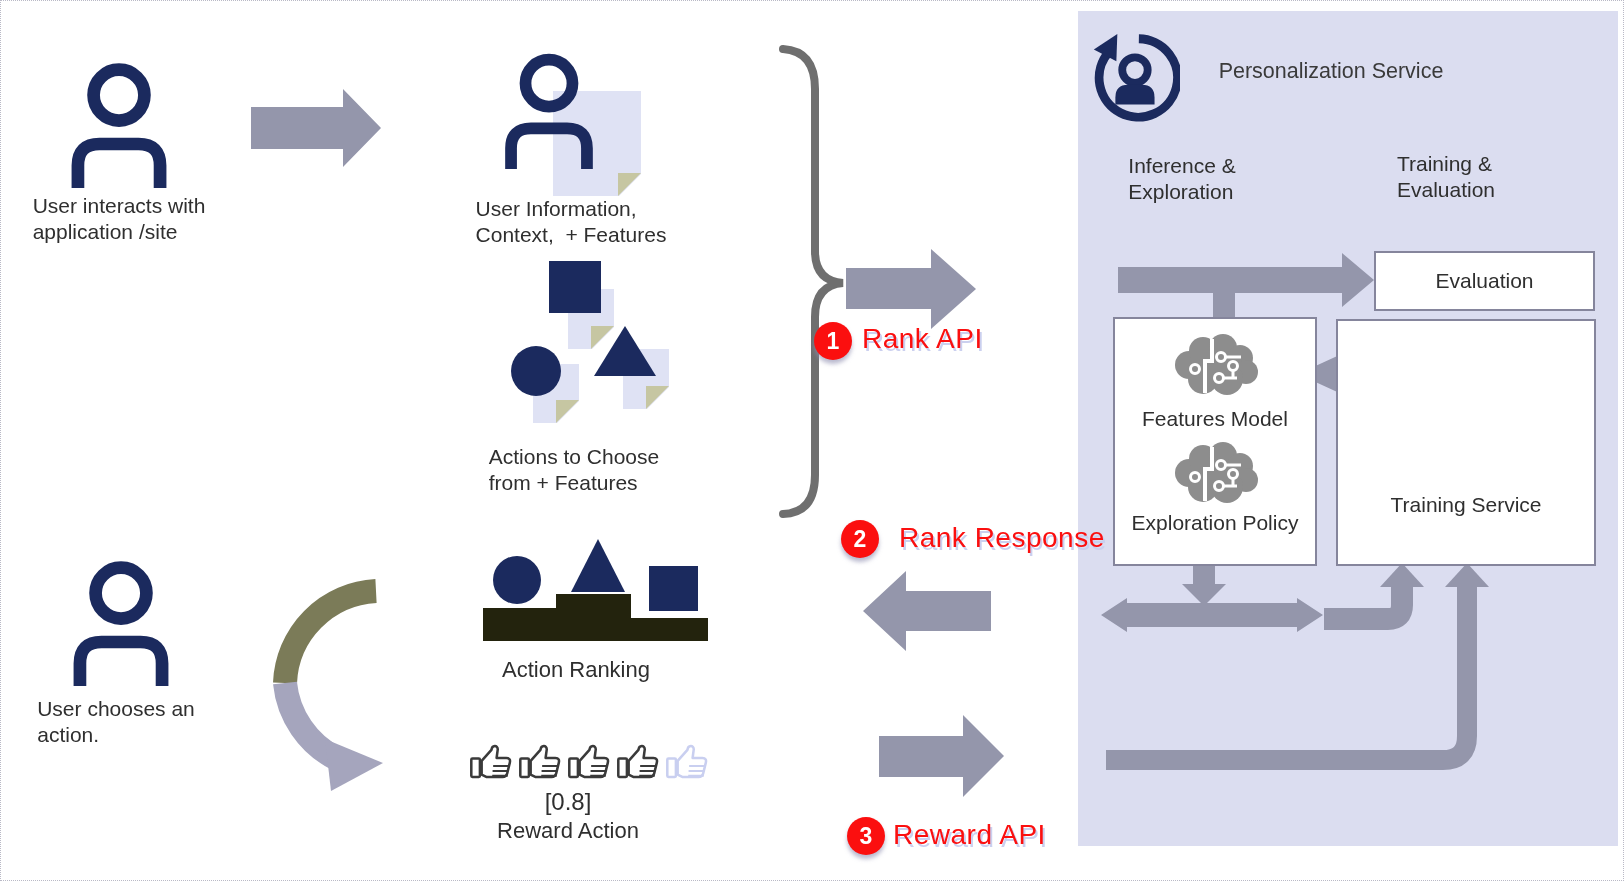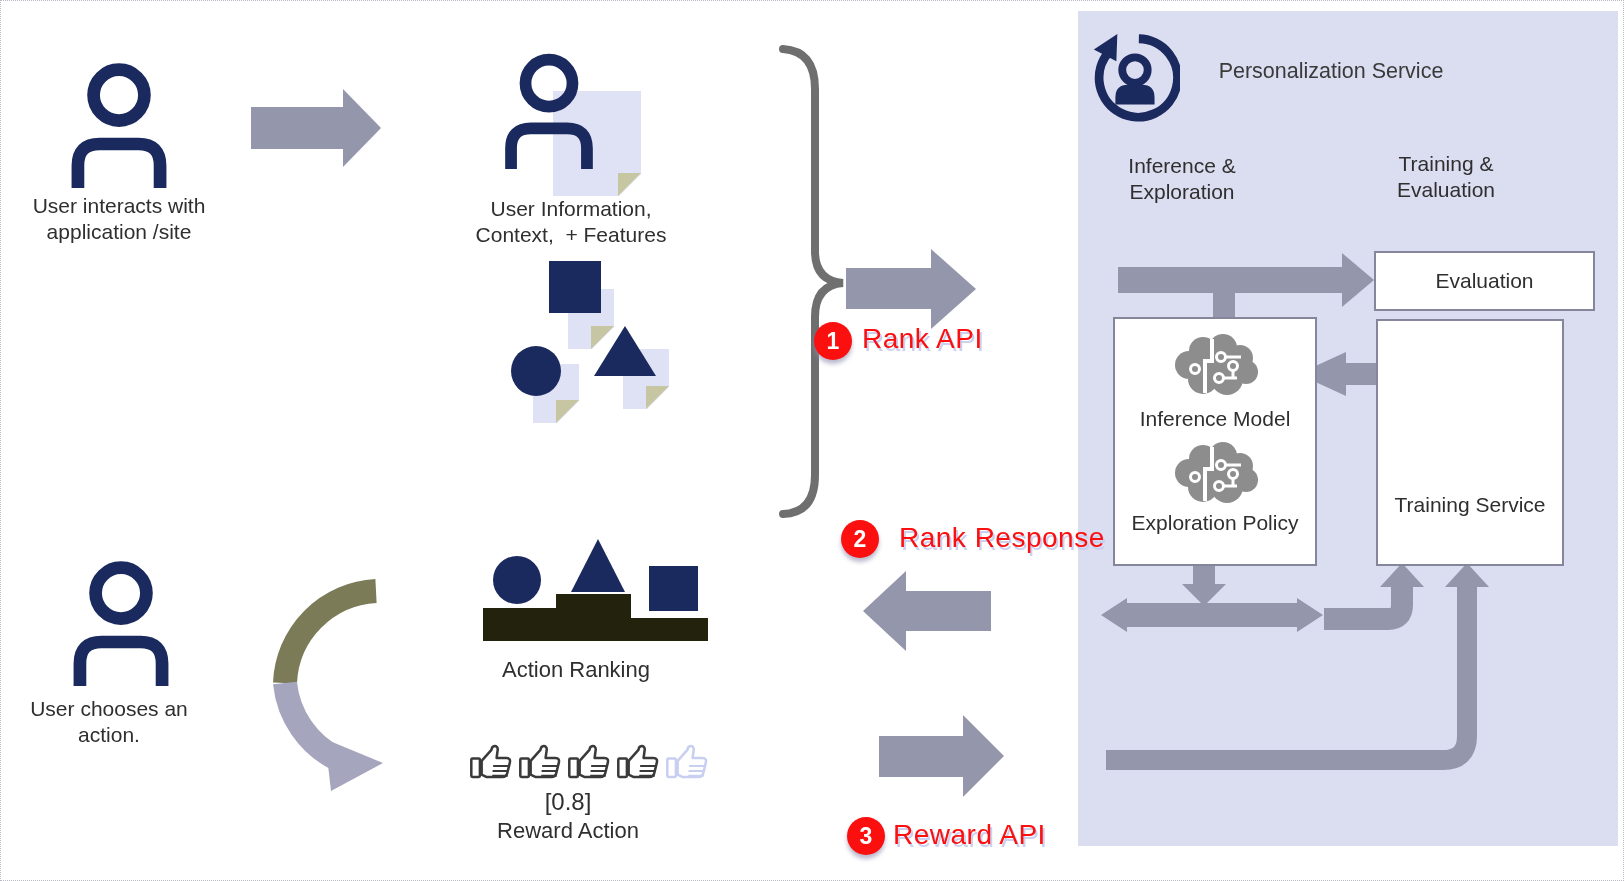--- a/index.html
+++ b/index.html
@@ -5,21 +5,21 @@
   :root{
     --navy:#1b2a5e; --arrow-gray:#9496ab; --panel-bg:#dbddf0; --doc-bg:#dfe2f4;
     --doc-fold:#c6c6a2; --red:#fb0f0f; --podium:#23230d; --brace-gray:#6f6f6f;
     --text:#2f2f2f; --curve-olive:#7b7b58; --curve-gray:#a5a5bd; --box-border:#85859c;
     --brain-gray:#8d8d8d; --shadow:#cdd1ec; --thumb-dark:#3a3a3a; --thumb-faded:#c9cff0;
   }
   *{margin:0;padding:0;box-sizing:border-box}
   body{font-family:"Liberation Sans",sans-serif;background:#fff}
   .canvas{position:relative;width:1624px;height:881px;background:#fff;border:1px dotted #b9b9c6;overflow:hidden}
   .abs{position:absolute}
-  .lbl{position:absolute;color:var(--text);font-size:21px;line-height:1.22;text-align:center;transform:translateX(-50%);white-space:pre-wrap}
+  .lbl{position:absolute;color:var(--text);font-size:21px;line-height:1.22;text-align:left;transform:translateX(-50%);white-space:pre-wrap}
   .panel{position:absolute;left:1077px;top:10px;width:540px;height:835px;background:var(--panel-bg)}
   .wbox{position:absolute;background:#fff;border:2px solid var(--box-border)}
   .doc{position:absolute;background:var(--doc-bg);clip-path:polygon(0 0,100% 0,100% calc(100% - 22px),calc(100% - 22px) 100%,0 100%)}
   .fold{position:absolute;width:23px;height:23px;background:var(--doc-fold);clip-path:polygon(0 0,100% 0,0 100%)}
   .badge{position:absolute;width:38px;height:38px;border-radius:50%;background:var(--red);color:#fff;
          font-weight:bold;font-size:23px;display:flex;align-items:center;justify-content:center;
          box-shadow:0 4px 4px rgba(140,140,175,.6)}
   .redlbl{position:absolute;color:var(--red);font-size:28px;letter-spacing:.5px;
           text-shadow:2px 3px 0 rgba(200,205,238,.95);white-space:nowrap}
   .shape-circle{position:absolute;border-radius:50%;background:var(--navy)}
@@ -109,35 +109,36 @@
 
   <div class="doc" style="left:567px;top:288px;width:46px;height:60px"></div>
   <div class="fold" style="left:590px;top:325px"></div>
   <div class="doc" style="left:532px;top:363px;width:46px;height:59px"></div>
   <div class="fold" style="left:555px;top:399px"></div>
   <div class="doc" style="left:622px;top:348px;width:46px;height:60px"></div>
   <div class="fold" style="left:645px;top:385px"></div>
   <div class="shape-square" style="left:548px;top:260px;width:52px;height:52px"></div>
   <div class="shape-circle" style="left:510px;top:345px;width:50px;height:50px"></div>
   <div class="tri" style="left:593px;top:325px;border-left:31px solid transparent;border-right:31px solid transparent;border-bottom:50px solid var(--navy)"></div>
+  <div class="lbl" style="left:573px;top:443px"><span>Actions to Choose</span><br><span>from + Features</span></div>
 
   <div class="badge" style="left:813px;top:321px">1</div>
   <div class="redlbl" style="left:861px;top:322px">Rank API</div>
 
   <div class="badge" style="left:840px;top:519px">2</div>
   <div class="redlbl" style="left:898px;top:521px">Rank Response</div>
 
   <div class="badge" style="left:846px;top:816px">3</div>
   <div class="redlbl" style="left:892px;top:818px">Reward API</div>
 
   <svg class="abs" style="left:66px;top:553px" width="108" height="132" viewBox="0 0 110 135">
     <circle cx="55" cy="40" r="26" fill="none" stroke="var(--navy)" stroke-width="13"></circle>
     <path d="M13 135 V112 q0 -22 22 -22 h40 q22 0 22 22 v23" fill="none" stroke="var(--navy)" stroke-width="13"></path>
   </svg>
-  <div class="lbl" style="left:108px;top:695px"><span>User chooses an</span><br><span>action.</span></div>
+  <div class="lbl" style="left:115px;top:695px"><span>User chooses an</span><br><span>action.</span></div>
 
   <div class="pod" style="left:482px;top:607px;width:73px;height:33px"></div>
   <div class="pod" style="left:555px;top:593px;width:75px;height:47px"></div>
   <div class="pod" style="left:630px;top:617px;width:77px;height:23px"></div>
   <div class="shape-circle" style="left:492px;top:555px;width:48px;height:48px"></div>
   <div class="tri" style="left:570px;top:538px;border-left:27px solid transparent;border-right:27px solid transparent;border-bottom:53px solid var(--navy)"></div>
   <div class="shape-square" style="left:648px;top:565px;width:49px;height:45px"></div>
   <div class="lbl" style="left:575px;top:656px;font-size:22px">Action Ranking</div>
 
   <div class="abs" style="left:468px;top:740px;display:flex;gap:3px">
@@ -197,21 +198,21 @@
         <circle cx="36" cy="46" r="15"></circle>
           <rect x="22" y="25" width="50" height="26"></rect>
       </g>
       <path d="M45 6 V28 H38 V60" fill="none" stroke="#fff" stroke-width="4"></path>
       <circle cx="54" cy="24" r="4.5" fill="var(--brain-gray)" stroke="#fff" stroke-width="3"></circle>
       <circle cx="66" cy="33" r="4.5" fill="var(--brain-gray)" stroke="#fff" stroke-width="3"></circle>
       <circle cx="28" cy="36" r="4.5" fill="var(--brain-gray)" stroke="#fff" stroke-width="3"></circle>
       <circle cx="52" cy="45" r="4.5" fill="var(--brain-gray)" stroke="#fff" stroke-width="3"></circle>
       <path d="M58 24 H74 M56 45 H70 M66 37 V45" fill="none" stroke="#fff" stroke-width="3"></path>
     </svg>
-    <span style="margin-top:8px;font-size:21px;color:var(--text)">Inference Model</span>
+    <span style="margin-top:8px;font-size:21px;color:var(--text)">Features Model</span>
     <svg style="margin-top:10px" width="96" height="66" viewBox="0 0 96 66">
       <g fill="var(--brain-gray)">
         <circle cx="22" cy="32" r="14"></circle>
           <circle cx="36" cy="18" r="14"></circle>
           <circle cx="56" cy="15" r="14"></circle>
         <circle cx="73" cy="25" r="13"></circle>
           <circle cx="79" cy="39" r="12"></circle>
           <circle cx="60" cy="46" r="16"></circle>
         <circle cx="36" cy="46" r="15"></circle>
           <rect x="22" y="25" width="50" height="26"></rect>
@@ -219,17 +220,17 @@
       <path d="M45 6 V28 H38 V60" fill="none" stroke="#fff" stroke-width="4"></path>
       <circle cx="54" cy="24" r="4.5" fill="var(--brain-gray)" stroke="#fff" stroke-width="3"></circle>
       <circle cx="66" cy="33" r="4.5" fill="var(--brain-gray)" stroke="#fff" stroke-width="3"></circle>
       <circle cx="28" cy="36" r="4.5" fill="var(--brain-gray)" stroke="#fff" stroke-width="3"></circle>
       <circle cx="52" cy="45" r="4.5" fill="var(--brain-gray)" stroke="#fff" stroke-width="3"></circle>
       <path d="M58 24 H74 M56 45 H70 M66 37 V45" fill="none" stroke="#fff" stroke-width="3"></path>
     </svg>
     <span style="margin-top:4px;font-size:21px;color:var(--text)">Exploration Policy</span>
   </div>
 
-  <div class="wbox" style="left:1375px;top:318px;width:188px;height:247px">
+  <div class="wbox" style="left:1335px;top:318px;width:260px;height:247px">
     <span class="abs" style="left:50%;top:172px;transform:translateX(-50%);font-size:21px;color:var(--text);white-space:nowrap">Training Service</span>
   </div>
 
 </div>
 
 </body></html>

